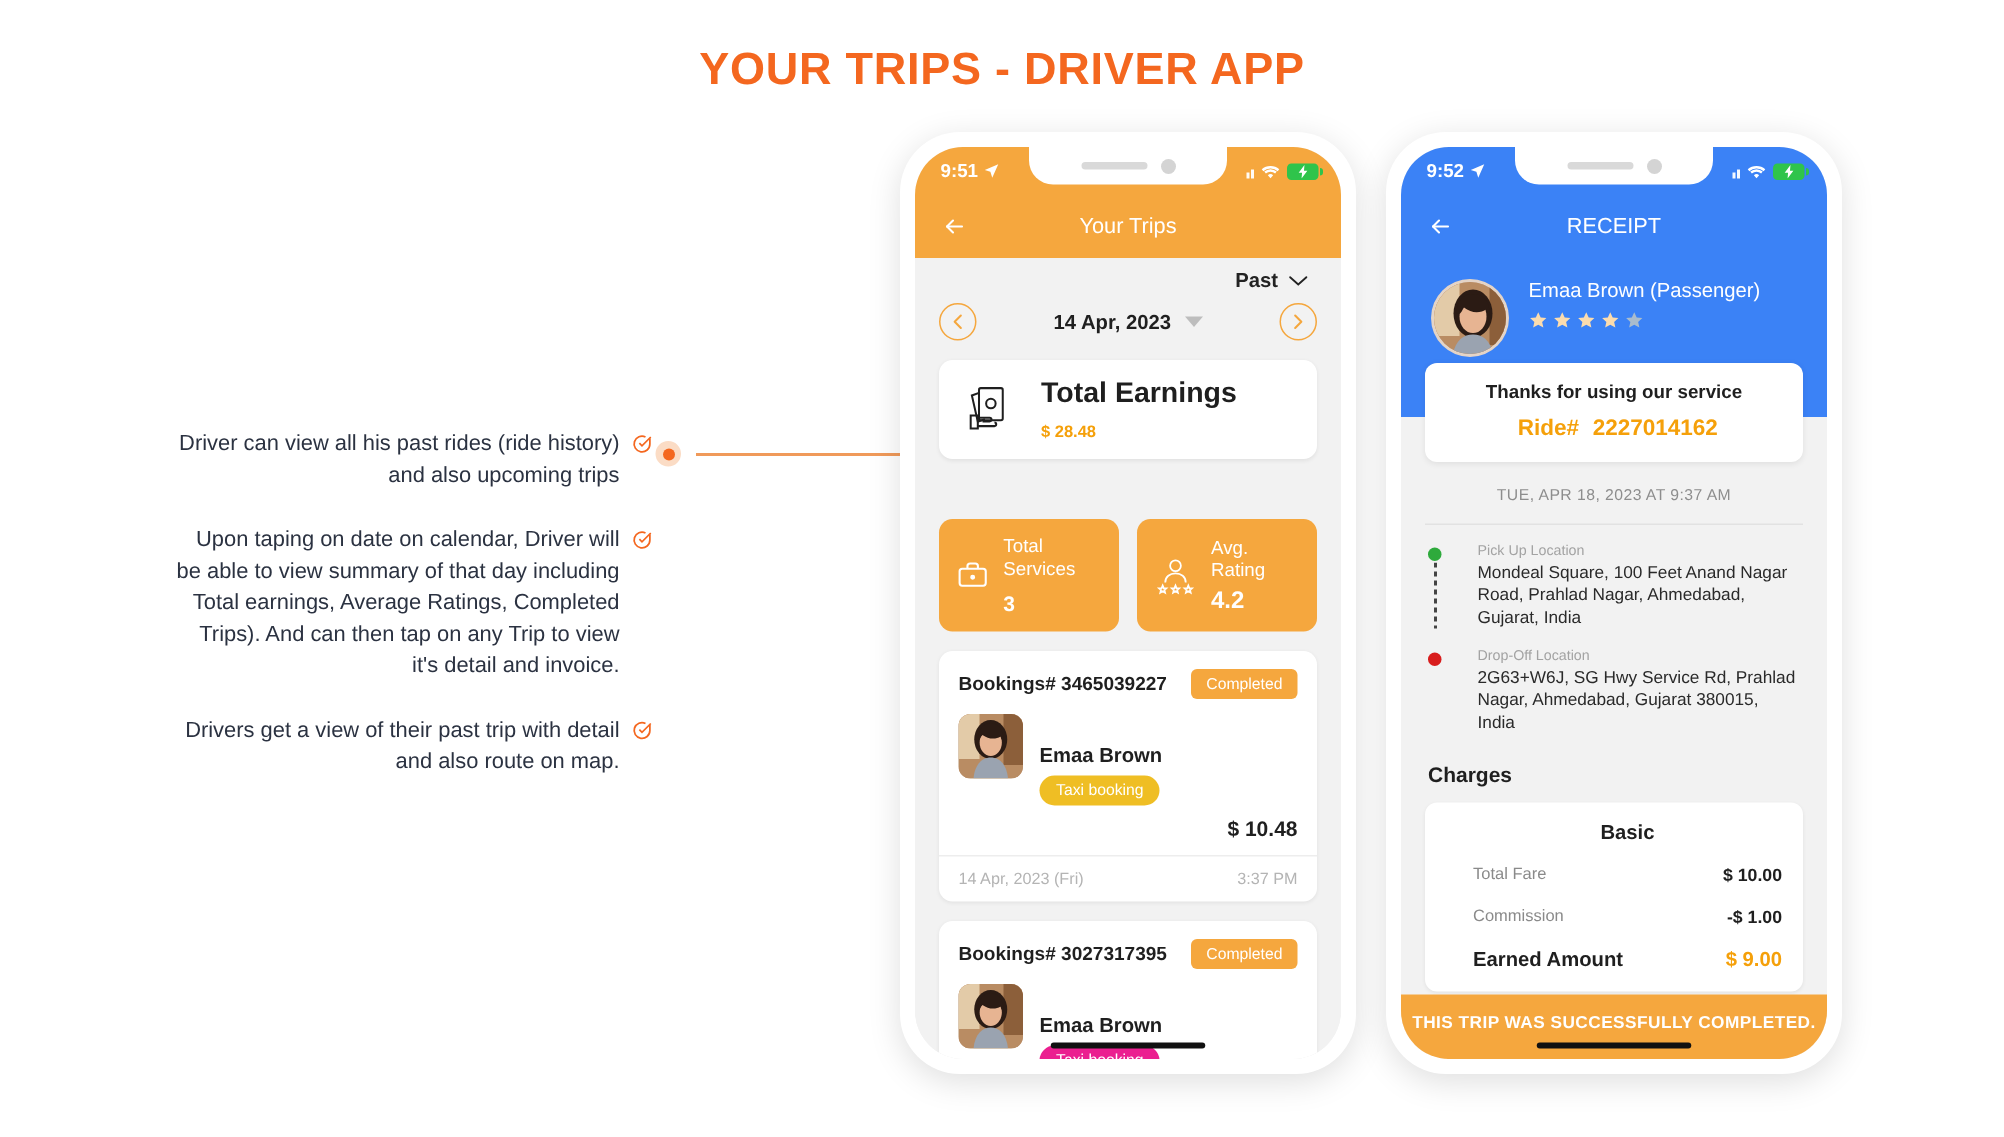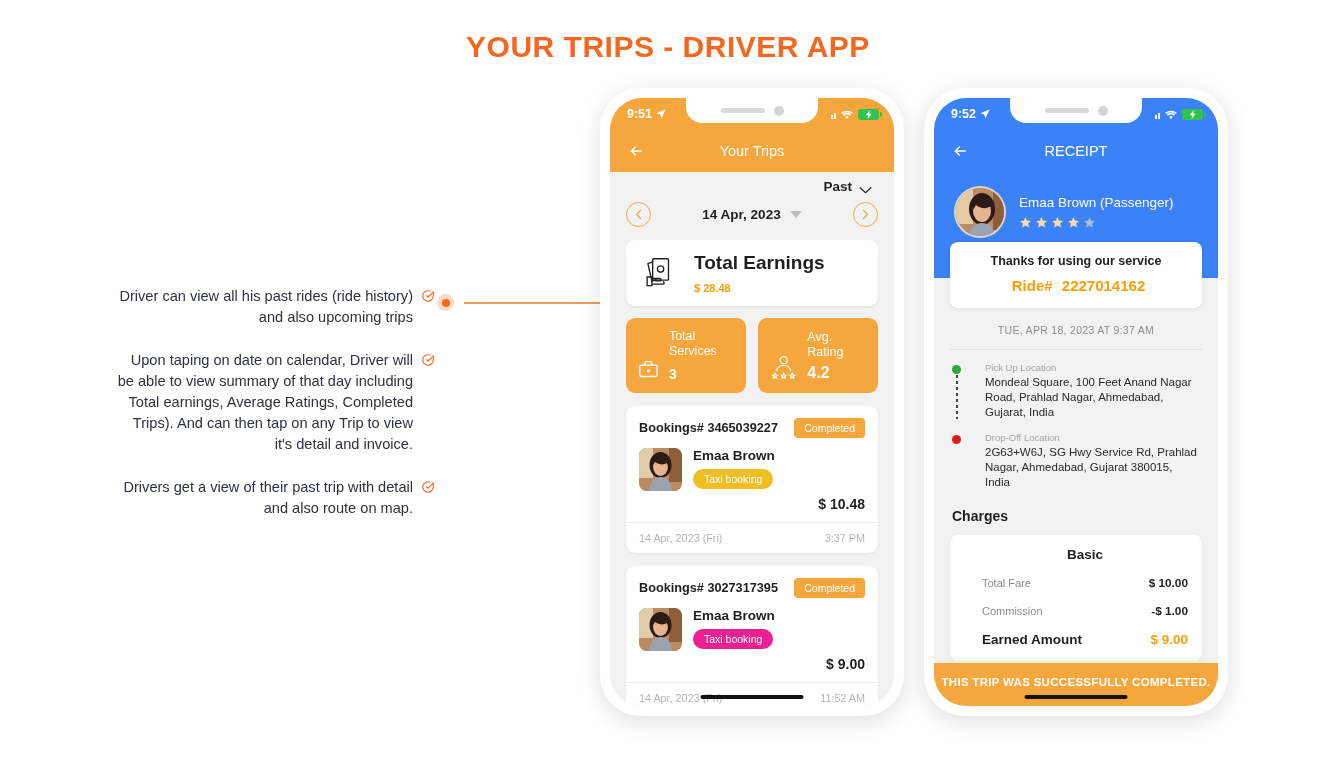--- a/index.html
+++ b/index.html
@@ -153,21 +153,21 @@
     position: absolute;
     left: 0; right: 0; top: 74px; bottom: 0;
     background: #f2f2f2;
     overflow: hidden;
   }
   .filter-row {
     display: flex; justify-content: flex-end;
     padding: 7px 22px 0 0;
   }
   .filter-pill {
-    display: flex; align-items: flex-end; gap: 7px;
+    display: flex; align-items: center; gap: 7px;
     font-size: 13.5px; font-weight: bold; color: #232323;
   }
   .date-row {
     display: flex; align-items: center; justify-content: space-between;
     padding: 8px 16px 0 16px;
   }
   .circ-btn {
     width: 25px; height: 25px; border-radius: 50%;
     border: 1.6px solid #F5A73E;
     display: flex; align-items: center; justify-content: center;
@@ -196,22 +196,23 @@
   .earn-texts .lbl { font-size: 19px; font-weight: bold; color: #1f1f1f; }
   .earn-texts .amt { font-size: 11px; font-weight: bold; color: #F5A00A; margin-top: 8px; }
 
   .stat-row { display: flex; gap: 12px; margin: 12px 16px 0 16px; }
   .stat-card {
     flex: 1;
     background: #F5A73E;
     border-radius: 9px;
     padding: 11px 12px;
     color: #fff;
-    display: flex; align-items: flex-end; gap: 10px;
+    display: flex; align-items: center; gap: 10px;
     min-height: 64px;
+    margin-top: 28px;
   }
   .stat-card .st-txt { font-size: 12.5px; line-height: 15px; }
   .stat-card .st-val { font-size: 14px; font-weight: bold; margin-top: 7px; }
   .stat-card .st-val-inline { font-size: 16px; font-weight: bold; margin-top: 4px; }
 
   .bk-card {
     margin: 13px 16px 0 16px;
     background: #fff;
     border-radius: 9px;
     box-shadow: 0 1px 3px rgba(0,0,0,0.07);
@@ -220,21 +221,21 @@
   .bk-top { padding: 12px 13px 10px 13px; }
   .bk-hrow { display: flex; align-items: center; justify-content: space-between; }
   .bk-id { font-size: 12.7px; font-weight: bold; color: #1f1f1f; }
   .bk-status {
     background: #F5A73E; color: #fff;
     font-size: 10.5px;
     border-radius: 4px;
     padding: 4px 10px;
   }
   .bk-mid { display: flex; gap: 11px; margin-top: 10px; }
-  .bk-info { flex: 1; }
+  .bk-info { flex: 1; margin-top: 20px; }
   .bk-name { font-size: 13.5px; font-weight: bold; color: #1f1f1f; }
   .bk-badge {
     display: inline-block; margin-top: 6px;
     border-radius: 11px;
     font-size: 10.5px; color: #fff;
     padding: 4px 11px;
   }
   .badge-yellow { background: #EFBE24; }
   .badge-pink { background: #EB1F90; }
   .bk-fare { font-size: 14px; font-weight: bold; color: #1f1f1f; text-align: right; margin-top: 7px; }
@@ -250,21 +251,21 @@
     overflow: hidden; flex: 0 0 43px;
     background: #c4a183;
   }
 
   
   .receipt-head {
     background: #3b82f6;
     padding: 0 0 40px 0;
   }
   .pass-row {
-    display: flex; align-items: center; gap: 13px;
+    display: flex; align-items: flex-start; gap: 13px;
     padding: 14px 20px 0 20px;
   }
   .pass-name { font-size: 13.5px; color: #fff; font-weight: normal; }
   .stars { display: flex; gap: 3px; margin-top: 6px; }
   .star { width: 13px; height: 13px; display: block; }
   .avatar-lg {
     width: 52px; height: 52px; border-radius: 50%;
     overflow: hidden; flex: 0 0 52px;
     border: 2px solid rgba(255,255,255,0.55);
     background: #c4a183;

